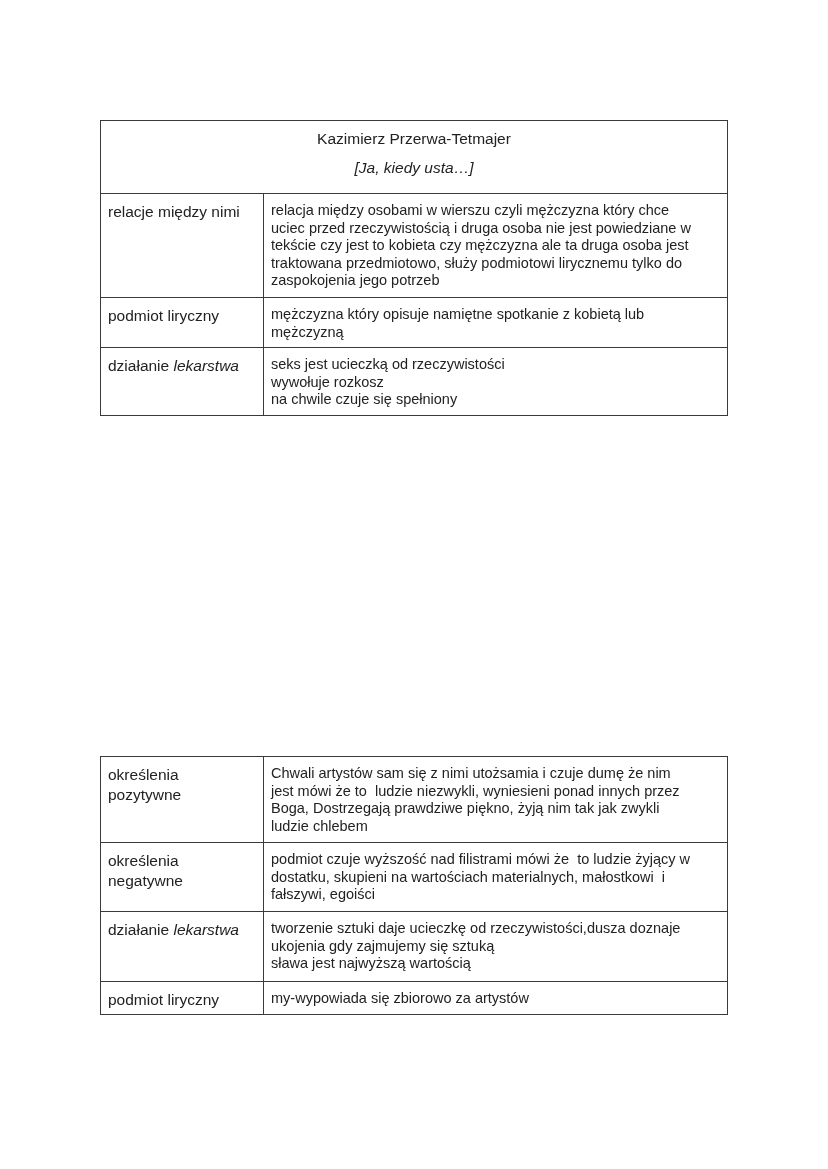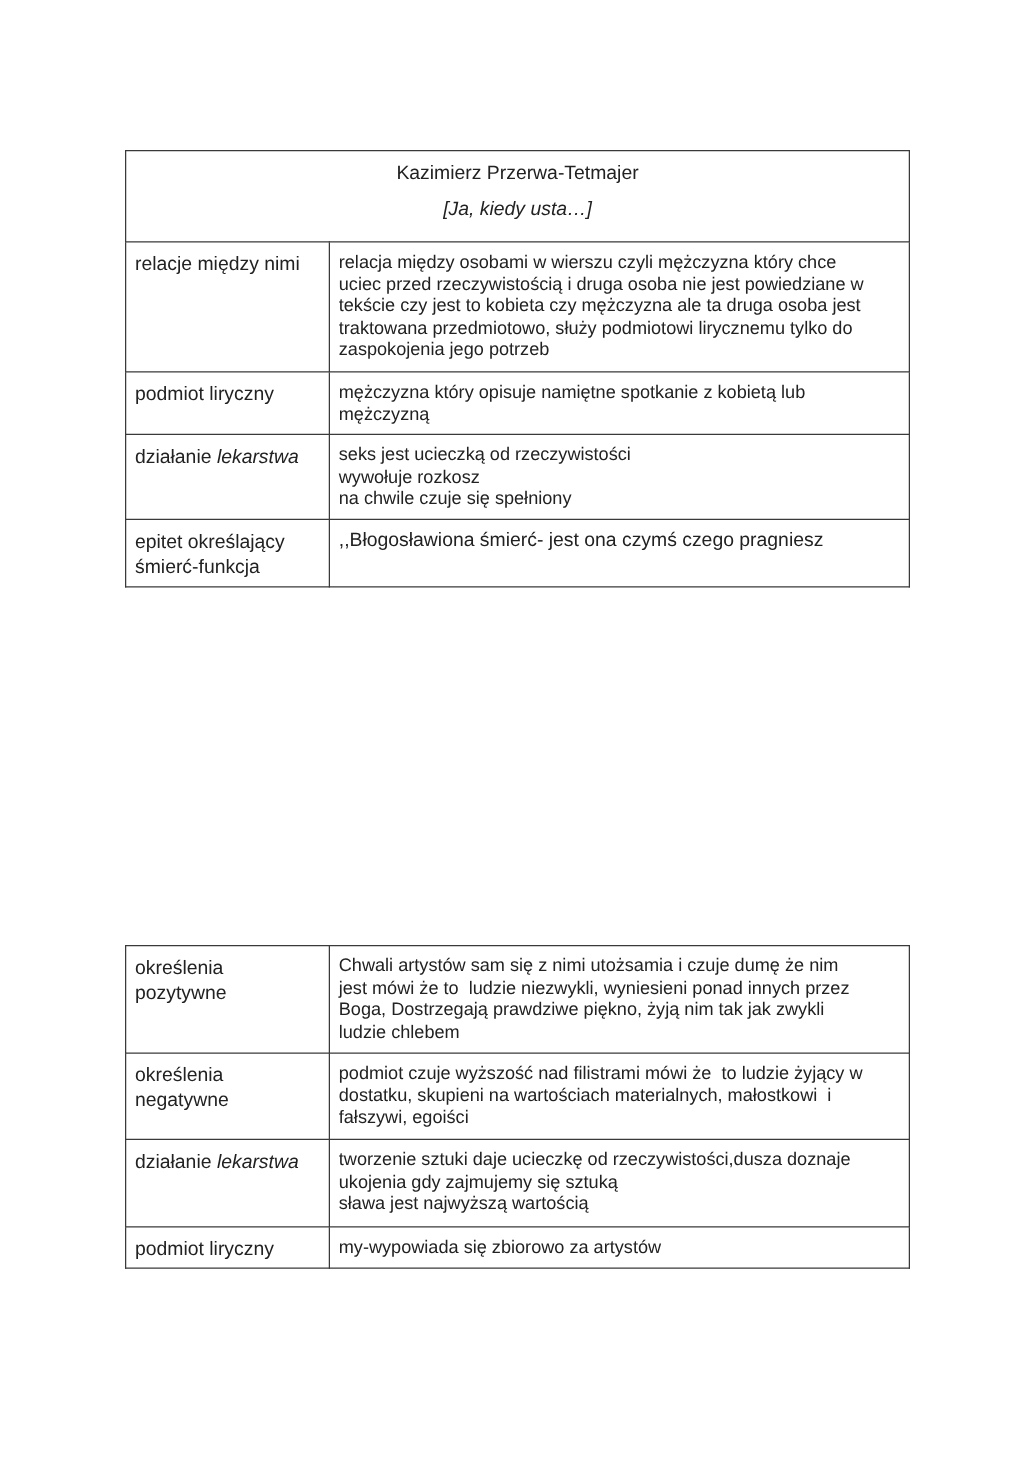--- a/index.html
+++ b/index.html
@@ -64,29 +64,20 @@
   <tr style="height:68px">
     <td class="label-cell">
           <span class="ln"><span>działanie </span><em>lekarstwa</em></span>
         </td>
     <td class="value-cell">
       <span class="ln">seks jest ucieczką od rzeczywistości</span>
       <span class="ln">wywołuje rozkosz</span>
       <span class="ln">na chwile czuje się spełniony</span>
     </td>
   </tr>
-  <tr style="height:54px">
-    <td class="label-cell">
-      <span class="ln">epitet określający</span>
-      <span class="ln">śmierć-funkcja</span>
-    </td>
-    <td class="value-cell" style="font-size:15.5px;">
-      <span class="ln">,,Błogosławiona śmierć- jest ona czymś czego pragniesz</span>
-    </td>
-  </tr>
 </tbody>
   </table>
 
 <table class="doc-table" style="top:756px;">
   <colgroup>
       <col style="width:163px">
       <col style="width:464px">
     </colgroup>
   <tbody>
   <tr style="height:86px">

